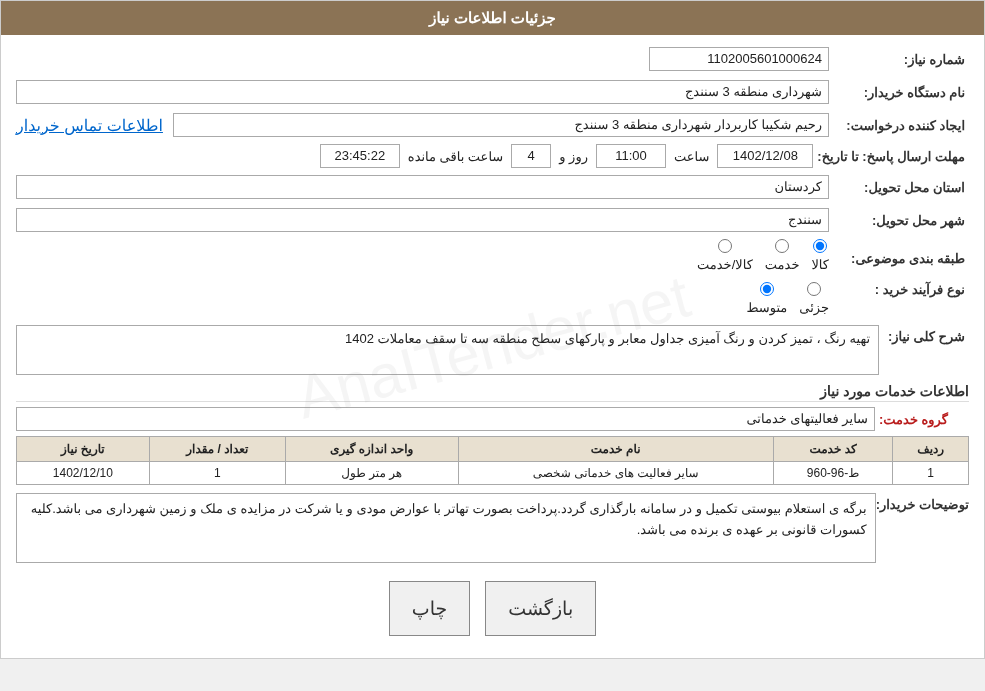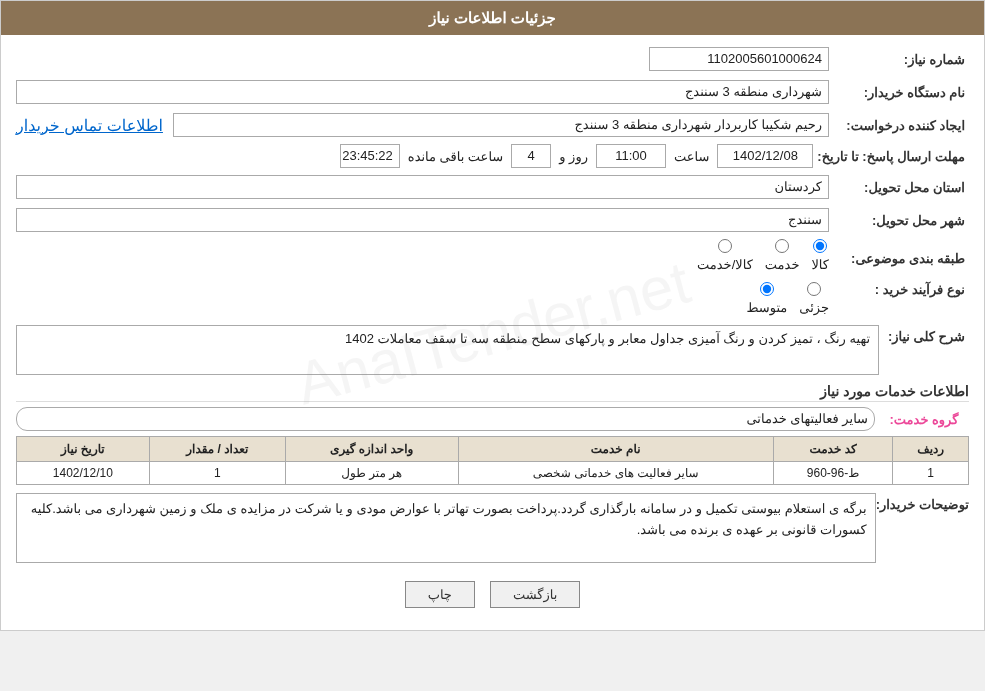--- a/index.html
+++ b/index.html
@@ -185,22 +185,22 @@
       line-height: 1.6;
     }
     
     .buttons-row {
       display: flex;
       justify-content: center;
       gap: 15px;
       padding: 8px 0 12px;
     }
     .btn {
-      padding: 5px 22px;
-      font-size: 13px;
+      padding: 15px 22px;
+      font-size: 19px;
       cursor: pointer;
       border: 1px solid #888;
       background: #f0f0f0;
       font-family: Tahoma, Arial, sans-serif;
     }
     .btn-back {
       background: #f0f0f0;
       color: #333;
     }
     .btn-print {
@@ -222,24 +222,24 @@
       pointer-events: none;
       white-space: nowrap;
     }
     .group-field-row {
       display: flex;
       align-items: center;
       gap: 4px;
       margin-bottom: 5px;
     }
     .group-label {
-      color: #ec4899;
+      color: #b91c1c;
       font-weight: bold;
       min-width: 90px;
-      text-align: center;
+      text-align: left;
     }
   </style>
 </head>
 <body>
 
 <div class="page-container">
 
   <div class="page-header">
     <span>جزئیات اطلاعات نیاز</span>
   </div>
@@ -265,21 +265,21 @@
     </div>
 
     <div class="date-row">
       <span class="label" style="min-width:140px;">مهلت ارسال پاسخ: تا تاریخ:</span>
       <div class="date-field" style="width:96px;">1402/12/08</div>
       <span style="margin:0 4px;">ساعت</span>
       <div class="date-field" style="width:70px;">11:00</div>
       <span style="margin:0 4px;">روز و</span>
       <div class="date-field" style="width:40px;">4</div>
       <span style="margin:0 4px;">ساعت باقی مانده</span>
-      <div class="date-field" style="width:60px;">23:45:22</div>
+      <div class="date-field" style="width:80px;">23:45:22</div>
     </div>
 
     <div class="form-row">
       <span class="label">استان محل تحویل:</span>
       <div class="field-box field-wide">کردستان</div>
     </div>
 
     <div class="form-row">
       <span class="label">شهر محل تحویل:</span>
       <div class="field-box field-wide">سنندج</div>
@@ -321,21 +321,21 @@
 
     <div class="desc-row">
       <span class="label desc-label">شرح کلی نیاز:</span>
       <div class="desc-box">تهیه رنگ ، تمیز کردن و رنگ آمیزی جداول معابر و پارکهای سطح منطقه سه تا سقف معاملات 1402</div>
     </div>
 
     <div class="section-title">اطلاعات خدمات مورد نیاز</div>
 
     <div class="group-field-row">
       <span class="group-label">گروه خدمت:</span>
-      <div class="field-box" style="flex:1;border-radius:11px;">سایر فعالیتهای خدماتی</div>
+      <div class="field-box" style="flex:1;">سایر فعالیتهای خدماتی</div>
     </div>
 
     <table class="info-table">
       <thead>
         <tr>
           <th>ردیف</th>
           <th>کد خدمت</th>
           <th>نام خدمت</th>
           <th>واحد اندازه گیری</th>
           <th>تعداد / مقدار</th>

